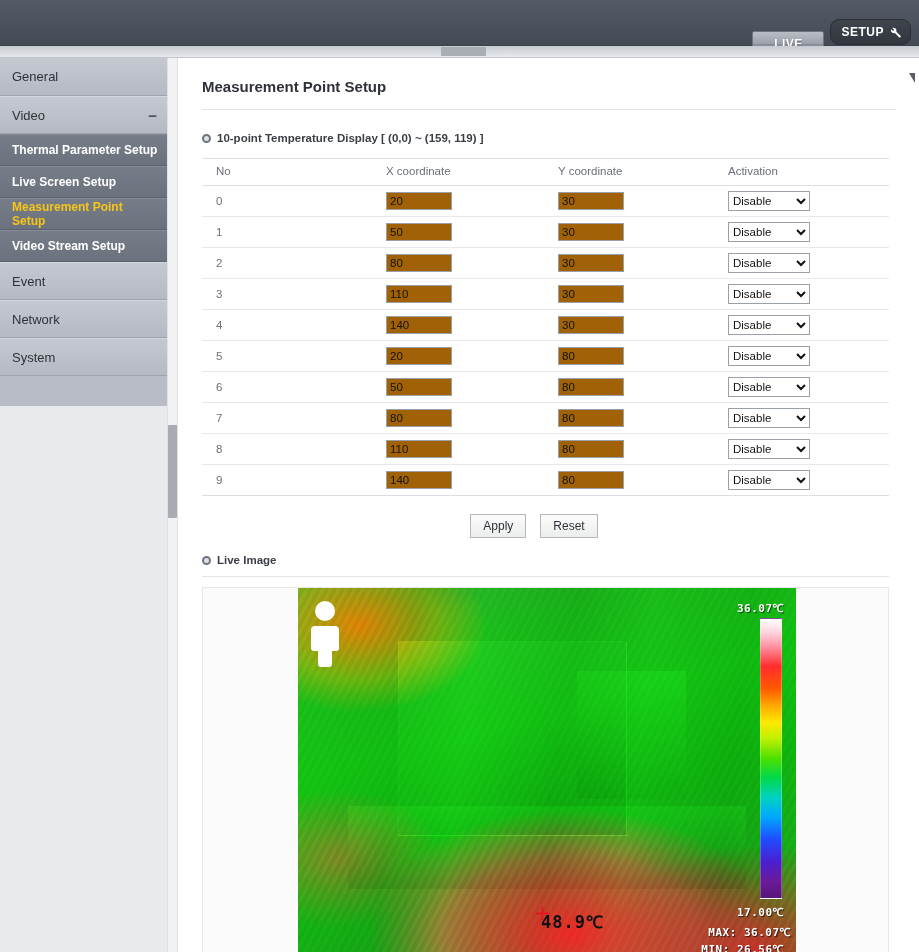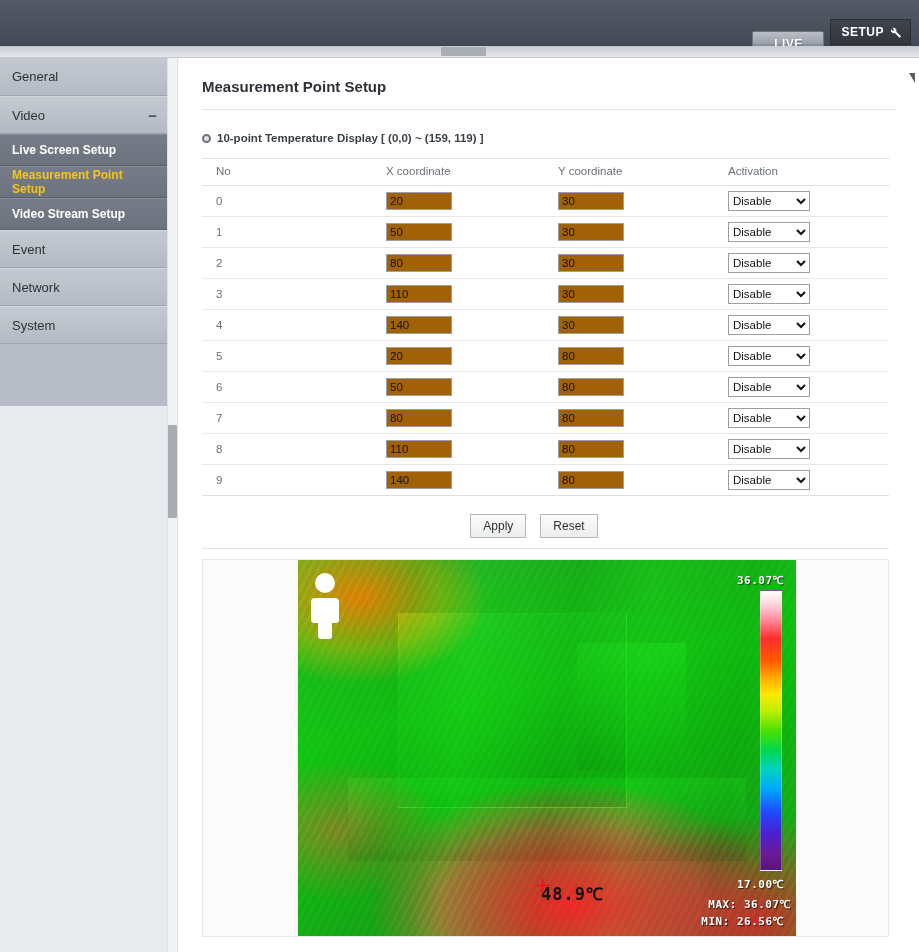--- a/index.html
+++ b/index.html
@@ -31,21 +31,21 @@
     font-size: 12px; font-weight: bold; letter-spacing: 0.5px;
     display: flex; align-items: center; justify-content: center;
     text-shadow: 0 1px 1px rgba(0,0,0,0.45);
     cursor: pointer;
     margin-top: 24px;
   }
   .btn-setup {
     height: 26px; padding: 0 8px 0 10px;
     background: linear-gradient(to bottom, #3f444d 0%, #32363e 100%);
     border: 1px solid #2a2e35;
-    border-radius: 0;
+    border-radius: 9px;
     color: #ffffff;
     font-size: 12px; font-weight: bold; letter-spacing: 0.5px;
     display: flex; align-items: center; gap: 5px;
     cursor: pointer;
   }
   .wrench { display: inline-block; width: 13px; height: 13px; }
 
   
   .substrip {
     position: absolute; left: 0; top: 46px; width: 919px; height: 12px;
@@ -313,20 +313,23 @@
 
   <div class="sidebar">
     <div class="nav-top">
       <span>General</span>
     </div>
     <div class="nav-top">
       <span>Video</span>
       <span class="minus">−</span>
     </div>
     <div class="nav-sub">
+      <span>Thermal Parameter Setup</span>
+    </div>
+    <div class="nav-sub">
       <span>Live Screen Setup</span>
     </div>
     <div class="nav-sub active">
       <span>Measurement Point Setup</span>
     </div>
     <div class="nav-sub">
       <span>Video Stream Setup</span>
     </div>
     <div class="nav-top">
       <span>Event</span>
@@ -428,20 +431,24 @@
 
     <div class="actions">
       <div class="btn-grey">
         <span>Apply</span>
       </div>
       <div class="btn-grey">
         <span>Reset</span>
       </div>
     </div>
 
+    <div class="section-head" style="margin-top:16px;">
+      <span class="bullet-icon"></span>
+      <span>Live Image</span>
+    </div>
 
     <div class="live-wrap">
       <div class="image-frame">
         <div class="thermal">
           <div class="tex"></div>
           <div class="shape-a"></div>
           <div class="shape-b"></div>
           <div class="shape-c"></div>
 
           <span class="person-icon">

